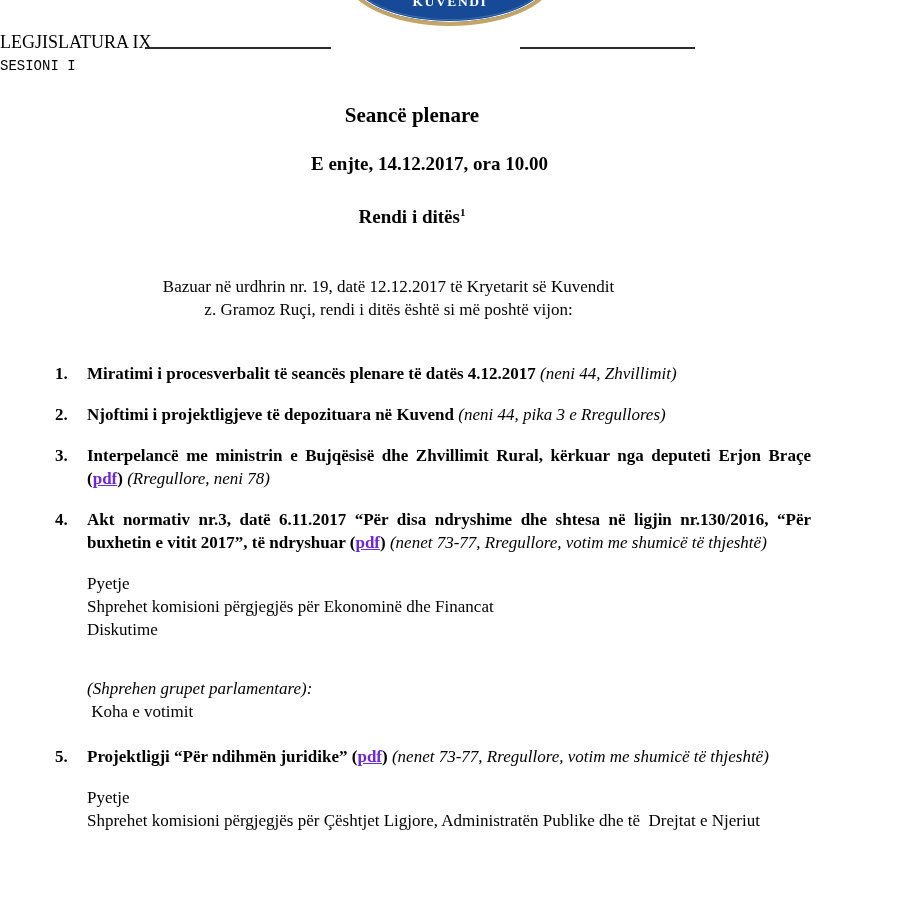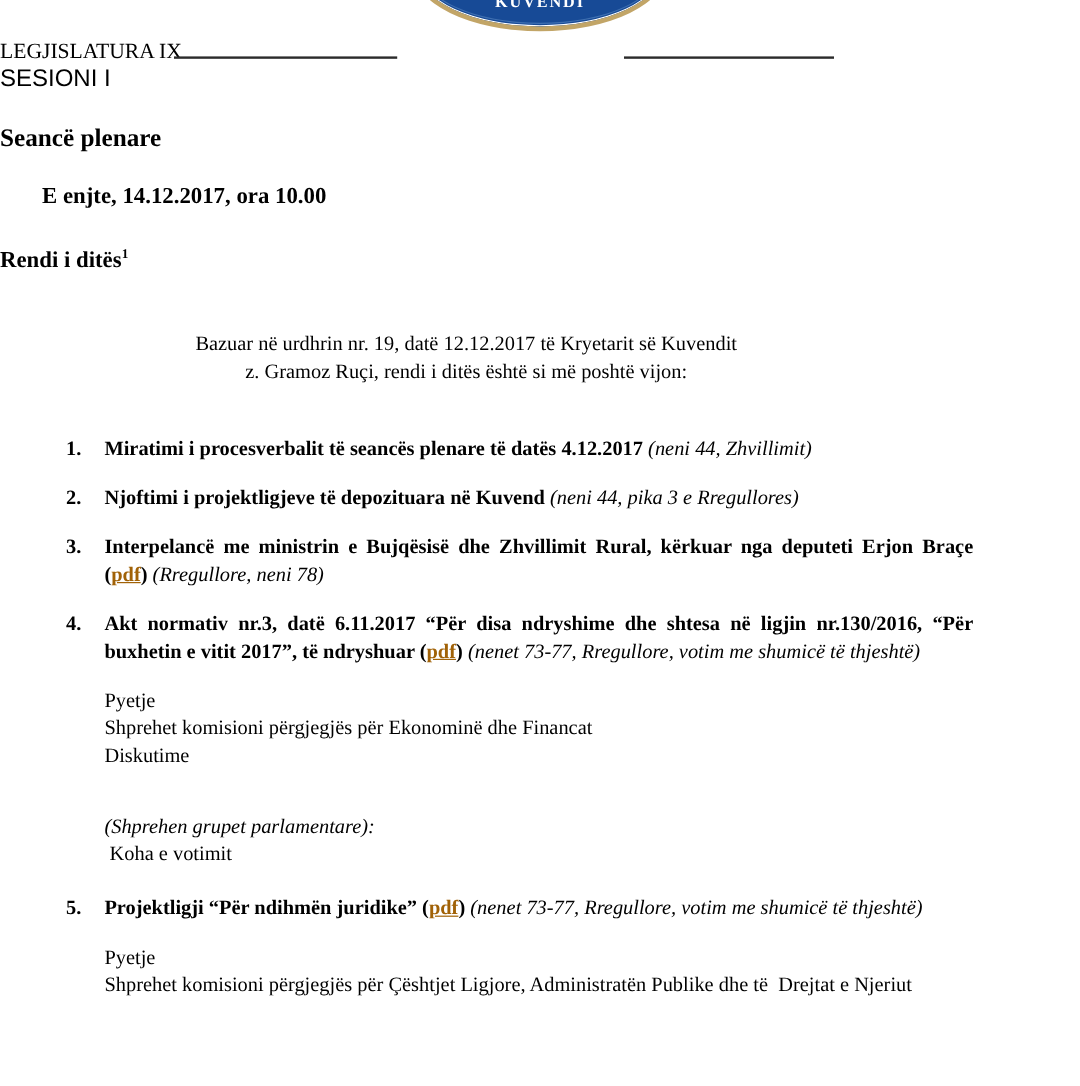--- a/index.html
+++ b/index.html
@@ -80,32 +80,32 @@
   .rule {
     position: absolute;
     top: 17px;
     height: 0;
     border-top: 2px solid #2b2b2b;
   }
   .rule-left  { left: 145px;  width: 186px; }
   .rule-right { left: 520px;  width: 175px; }
 
   .sesioni-line {
-    font-size: 20px;
+    font-size: 14px;
     line-height: 24px;
-    font-family: Liberation Sans, sans-serif;
+    font-family: Liberation Mono, monospace;
   }
 
   
   .title-block {
     position: absolute;
     top: 100px;
     left: 0;
     width: 824px;
-    text-align: left;
+    text-align: center;
   }
   .title-main {
     font-size: 21px;
     font-weight: bold;
     line-height: 30px;
     margin-bottom: 20px;
   }
   .title-date {
     font-size: 19px;
     font-weight: bold;
@@ -155,21 +155,21 @@
   }
   .item-body {
     flex: 1 1 auto;
     font-size: 17px;
     line-height: 23px;
     text-align: justify;
   }
   .b  { font-weight: bold; }
   .i  { font-style: italic; }
   .lnk {
-    color: #a16207;
+    color: #6d28d9;
     text-decoration: underline;
     font-weight: bold;
     cursor: pointer;
   }
 
   
   .subblock {
     margin: 14px 0 22px 32px;
     font-size: 17px;
     line-height: 23px;

